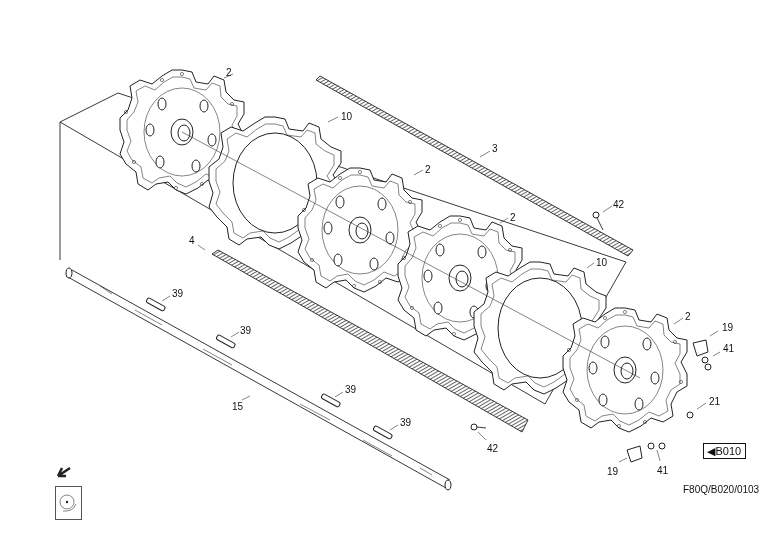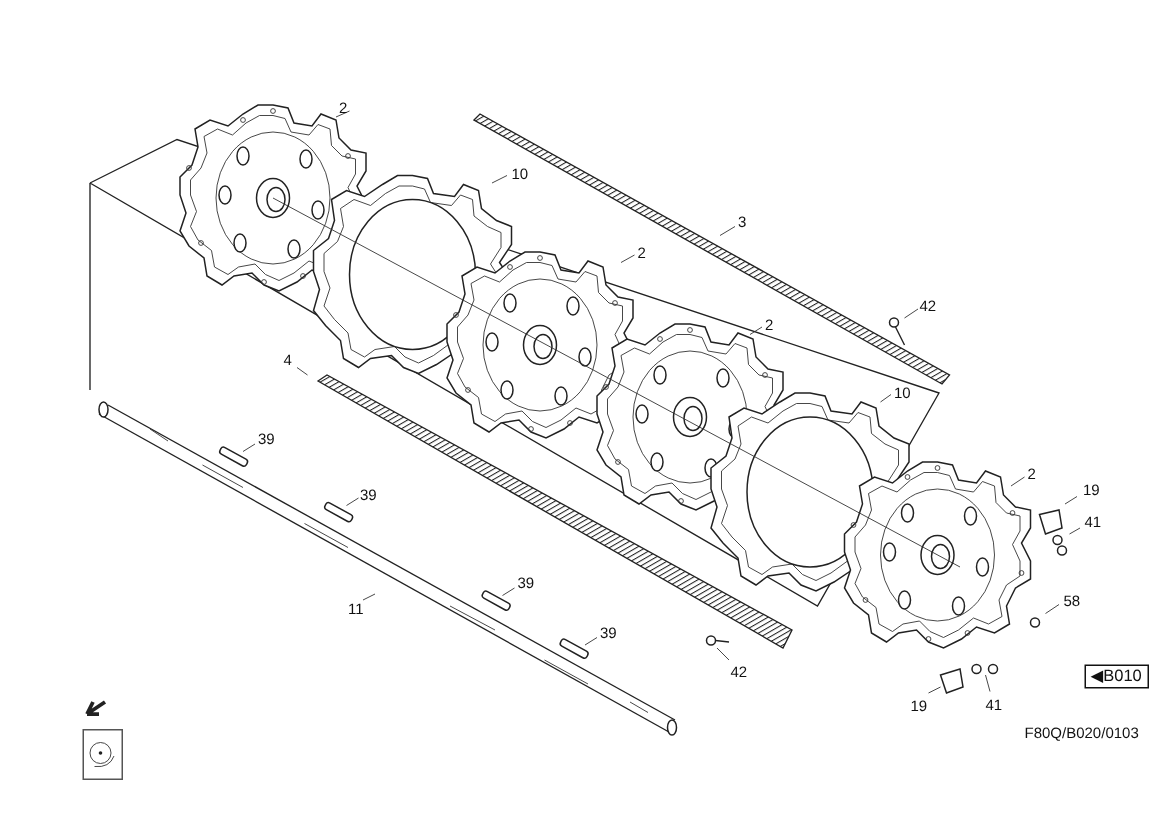--- a/index.html
+++ b/index.html
@@ -1,19 +1,19 @@
 <!DOCTYPE html>
 <html><head>
 <meta charset="utf-8">
 <style>
   html, body { margin:0; padding:0; background:#ffffff; }
   body { width:778px; height:543px; position:relative; overflow:hidden; font-family:"Liberation Sans", sans-serif; }
   #diagram { position:absolute; left:0; top:0; width:778px; height:543px; }
   .lbl { position:absolute; font-size:10px; color:#111; line-height:10px; white-space:nowrap; }
-  .ref-box { position:absolute; left:703px; top:443px; border:1px solid #111; font-size:11px; padding:1px 4px 1px 3px; color:#111; line-height:12px;margin-left:20px; }
+  .ref-box { position:absolute; left:703px; top:443px; border:1px solid #111; font-size:11px; padding:1px 4px 1px 3px; color:#111; line-height:12px; }
   .code { position:absolute; left:683px; top:484px; font-size:10px; color:#111; }
   .view-box { position:absolute; left:55px; top:486px; width:25px; height:32px; border:1px solid #555; }
   svg .ln { stroke:#222; stroke-width:0.9; fill:none; }
   svg .part { stroke:#222; stroke-width:1; fill:#fff; }
   svg .thin { stroke:#333; stroke-width:0.6; fill:none; }
 </style>
 </head>
 <body>
 
 <svg id="diagram" viewBox="0 0 778 543" xmlns="http://www.w3.org/2000/svg">
@@ -139,22 +139,22 @@
   <span class="lbl" style="left:510px;top:213px">2</span>
   <span class="lbl" style="left:613px;top:200px">42</span>
   <span class="lbl" style="left:189px;top:236px">4</span>
   <span class="lbl" style="left:596px;top:258px">10</span>
   <span class="lbl" style="left:172px;top:289px">39</span>
   <span class="lbl" style="left:685px;top:312px">2</span>
   <span class="lbl" style="left:722px;top:323px">19</span>
   <span class="lbl" style="left:240px;top:326px">39</span>
   <span class="lbl" style="left:723px;top:344px">41</span>
   <span class="lbl" style="left:345px;top:385px">39</span>
-  <span class="lbl" style="left:709px;top:397px">58</span>
-  <span class="lbl" style="left:232px;top:402px">11</span>
+  <span class="lbl" style="left:709px;top:397px">21</span>
+  <span class="lbl" style="left:232px;top:402px">15</span>
   <span class="lbl" style="left:400px;top:418px">39</span>
   <span class="lbl" style="left:487px;top:444px">42</span>
   <span class="lbl" style="left:607px;top:467px">19</span>
   <span class="lbl" style="left:657px;top:466px">41</span>
 </div>
 
 <div class="view-box"></div>
 
 <div class="ref-box">
   <span>◀</span><span>B010</span>

